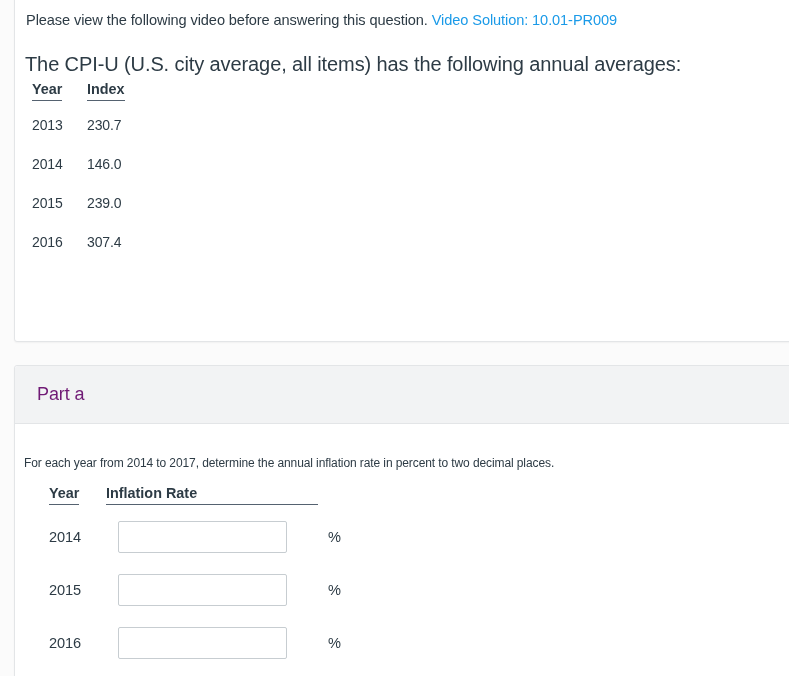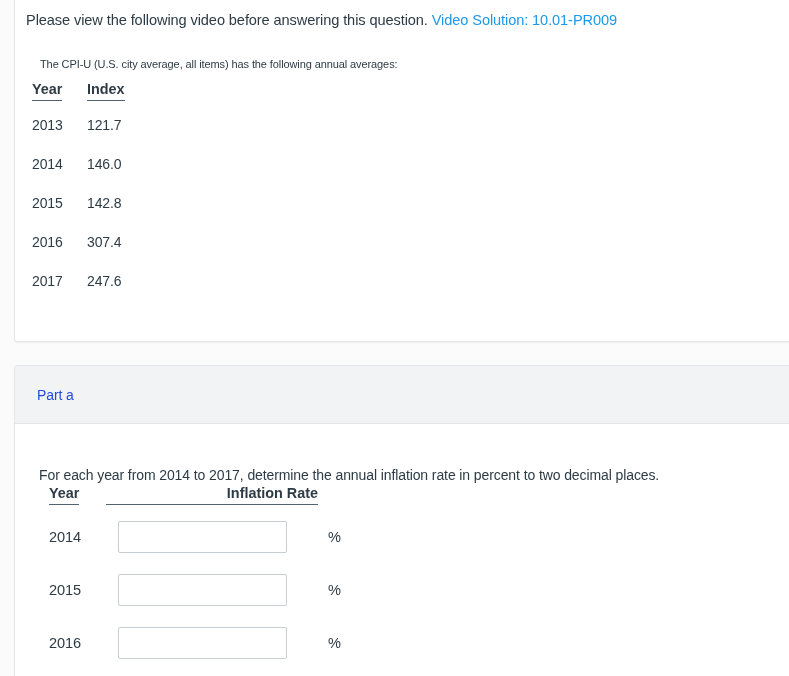--- a/index.html
+++ b/index.html
@@ -62,23 +62,23 @@
   }
 
   .video-link {
     color: #1a9ae8;
     text-decoration: none;
     cursor: pointer;
   }
 
   .prompt-line {
     position: absolute;
-    left: 25px;
+    left: 10px;
     top: 65px;
-    font-size: 11px;
+    font-size: 20px;
     line-height: 20px;
     white-space: nowrap;
     letter-spacing: -0.1px;
   }
 
   
   .cpi-table {
     position: absolute;
     left: 17px;
     top: 92px;
@@ -118,59 +118,58 @@
     right: 0;
     height: 58px;
     background: #f2f3f4;
     border-bottom: 1px solid #e3e5e7;
     border-radius: 3px 3px 0 0;
     display: flex;
     align-items: center;
   }
   .part-title {
     margin-left: 22px;
-    color: #1d4ed8;
-    font-size: 14px;
+    color: #701a75;
+    font-size: 18px;
     font-weight: normal;
     letter-spacing: -0.1px;
   }
 
   
   .part-body {
     position: absolute;
     top: 59px;
     left: 0;
     right: 0;
     bottom: 0;
   }
 
   .part-instruction {
     position: absolute;
-    left: 24px;
+    left: 9px;
     top: 28px;
-    font-size: 14px;
+    font-size: 12px;
     line-height: 20px;
     white-space: nowrap;
     letter-spacing: -0.1px;
-    margin-top: 12px;
   }
 
   
   .answer-table {
     position: absolute;
     left: 34px;
     top: 60px;
     border-collapse: collapse;
   }
   .answer-table th {
     font-weight: bold;
     font-size: 14.4px;
     color: #2d3b45;
     padding: 0 0 5px 0;
-    text-align: right;
+    text-align: left;
   }
   .answer-table th.ans-col-year {
     width: 57px;
     text-align: left;
   }
   .answer-table th.ans-col-rate {
     width: 212px;
   }
   .answer-table th .hdr-underline {
     display: block;
@@ -239,37 +238,33 @@
               <span class="hdr-underline">Year</span>
             </th>
             <th class="col-index">
               <span class="hdr-underline">Index</span>
             </th>
           </tr>
         </thead>
         <tbody>
           <tr>
             <td class="cell-year">2013</td>
-            <td class="cell-index">121.7</td>
+            <td class="cell-index">230.7</td>
           </tr>
           <tr>
             <td class="cell-year">2014</td>
             <td class="cell-index">146.0</td>
           </tr>
           <tr>
             <td class="cell-year">2015</td>
-            <td class="cell-index">142.8</td>
+            <td class="cell-index">239.0</td>
           </tr>
           <tr>
             <td class="cell-year">2016</td>
             <td class="cell-index">307.4</td>
-          </tr>
-          <tr>
-            <td class="cell-year">2017</td>
-            <td class="cell-index">247.6</td>
           </tr>
         </tbody>
       </table>
 
     </div>
   </div>
 
   <div class="card card-part">
 
     <div class="part-header">

